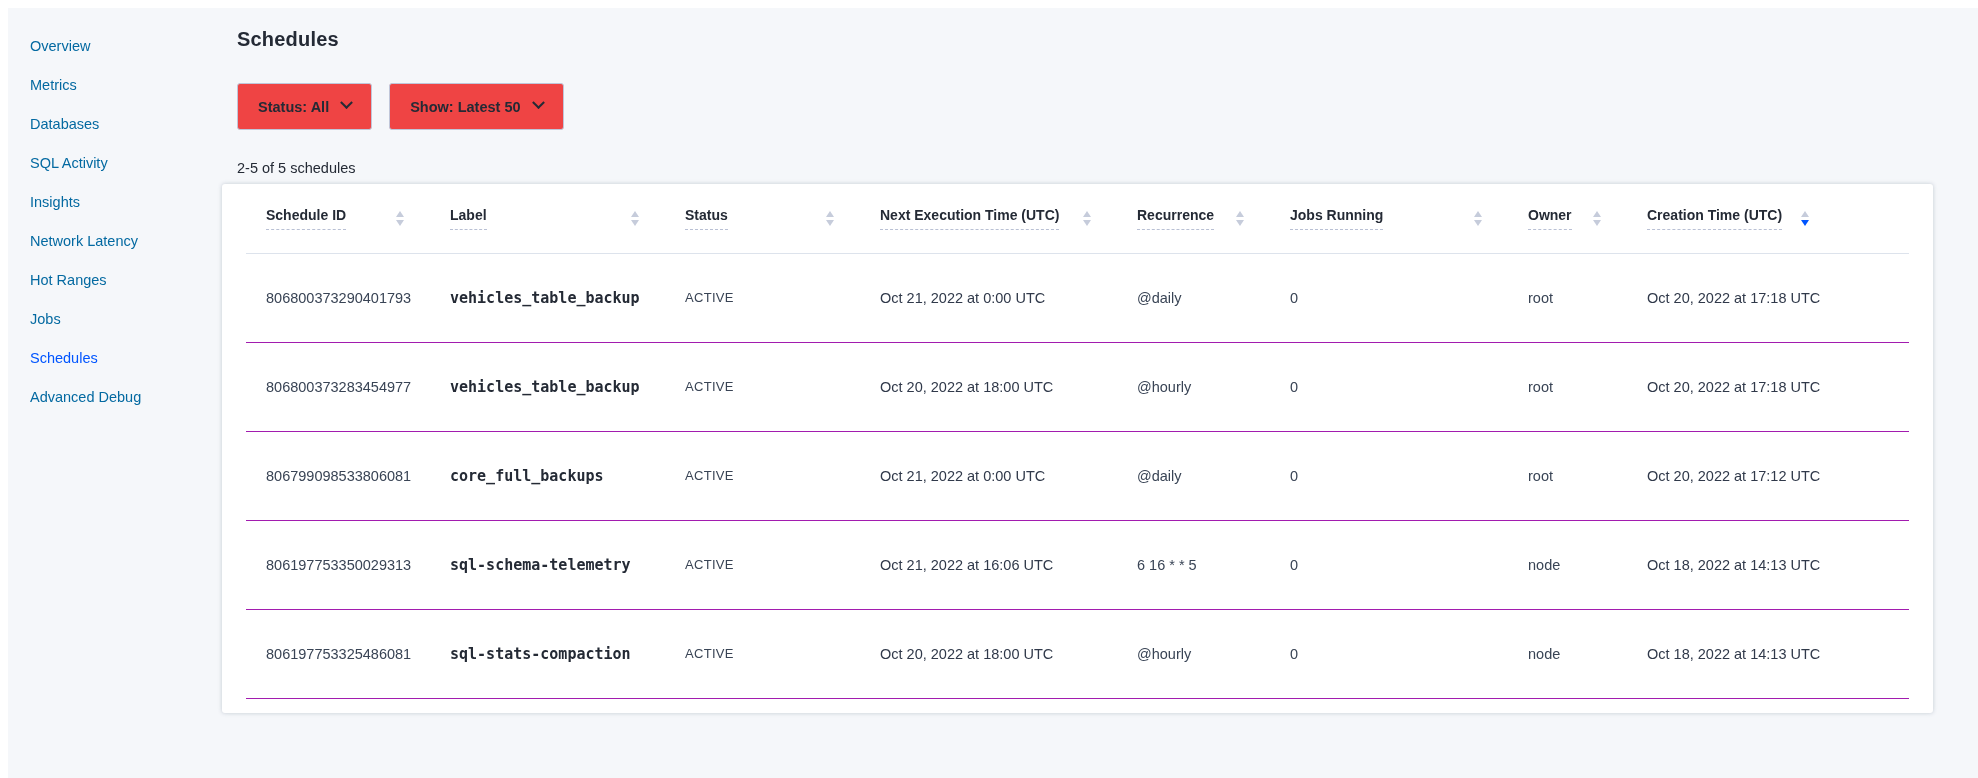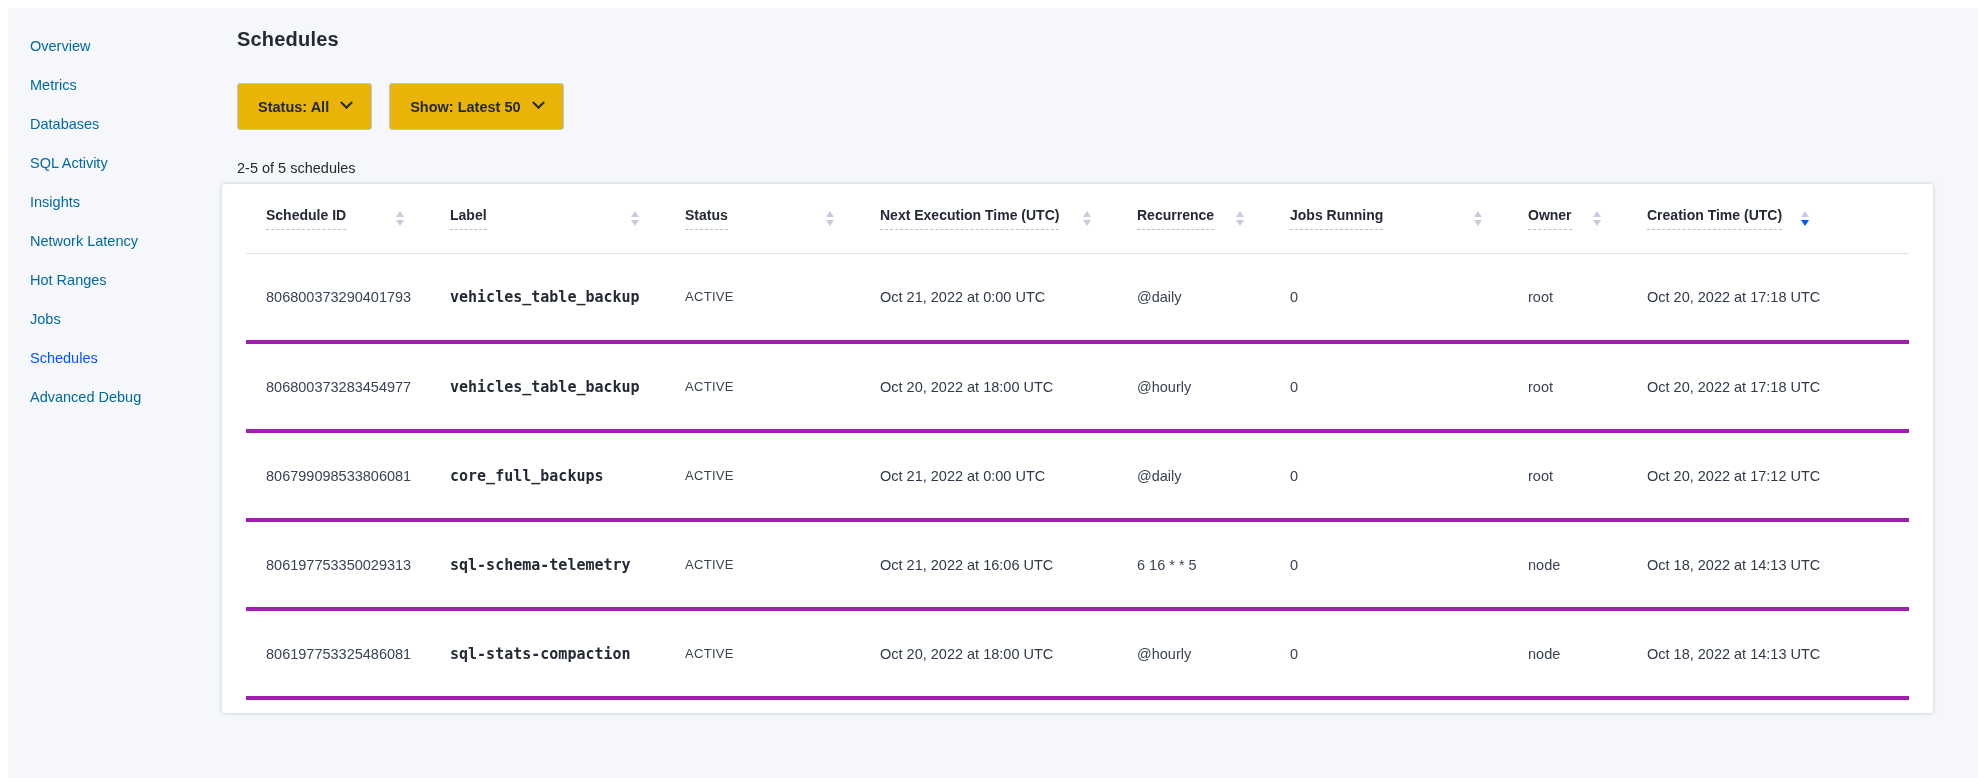--- a/index.html
+++ b/index.html
@@ -11,21 +11,21 @@
   .sidebar { position:absolute; left:22px; top:27px; width:190px; }
   .nav-item { height:22px; margin-bottom:17px; font-size:14.5px; line-height:22px;
     color:#0369a1; cursor:pointer; white-space:nowrap; }
   .nav-item.active { color:var(--accent,#0055ff); }
 
   
   .page-title { position:absolute; left:229px; top:20px; font-size:20px; font-weight:700;
     color:#242a35; letter-spacing:.2px; }
 
   .filters { position:absolute; left:229px; top:75px; display:flex; gap:17px; }
-  .dropdown-btn { height:47px; background:#eab308; border:1px solid #c0c6d9; border-radius:3px;
+  .dropdown-btn { height:47px; background:#ef4444; border:1px solid #c0c6d9; border-radius:3px;
     display:flex; align-items:center; gap:13px; padding:0 20px; font-size:14.5px; font-weight:700;
     color:#242a35; cursor:pointer; }
   .chevron { width:9px; height:9px; border-right:2px solid #242a35; border-bottom:2px solid #242a35;
     transform:rotate(45deg) translate(-2px,-2px); margin-top:-3px; }
 
   .results-count { position:absolute; left:229px; top:152px; font-size:14.5px; color:#242a35; }
 
   
   .card { position:absolute; left:214px; top:176px; width:1711px; height:529px; background:#fff;
     border-radius:3px; box-shadow:0 0 4px rgba(67,90,111,.28); padding:0 24px; }
@@ -38,21 +38,21 @@
   .th-label { font-size:14px; font-weight:700; color:#242a35; white-space:nowrap;
     border-bottom:1px dashed #b9c0d4; padding-bottom:6px;text-align:center; }
   .sort-icon { display:flex; flex-direction:column; gap:3px; align-items:center; flex:none; }
   .tri-up { width:0; height:0; border-left:4.5px solid transparent; border-right:4.5px solid transparent;
     border-bottom:6px solid #c6ccdb; }
   .tri-down { width:0; height:0; border-left:4.5px solid transparent; border-right:4.5px solid transparent;
     border-top:6px solid #c6ccdb; }
   th.sort-desc .tri-down { border-top-color:var(--accent,#0055ff); }
 
   tbody td { height:89px; vertical-align:middle; padding:0 10px 0 20px;
-    border-bottom:4px solid #a21caf; font-size:14.5px; color:#394455; white-space:nowrap; }
+    border-bottom:1px solid #a21caf; font-size:14.5px; color:#394455; white-space:nowrap; }
   td.cell-label { font-family:"DejaVu Sans Mono","Liberation Mono",monospace; font-weight:700;
     font-size:15px; color:#242a35; }
   td.cell-status { font-size:13px; letter-spacing:.3px; }
   td.cell-date { color:#30394a; }
 </style>
 </head>
 <body>
 
 <div class="app">
 

